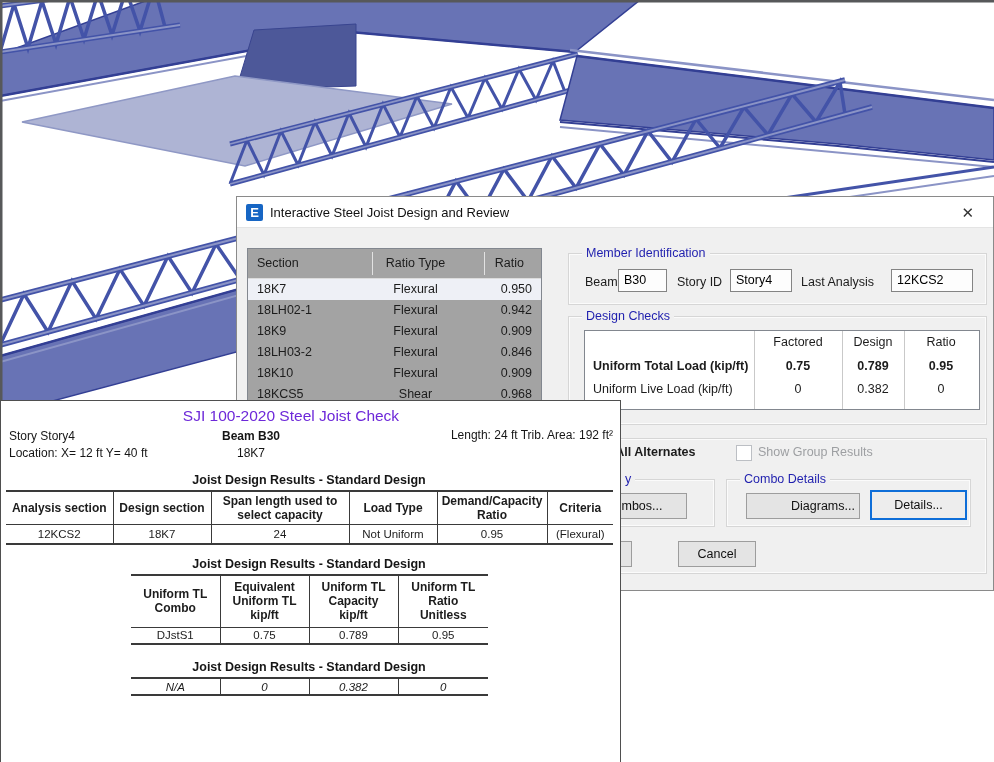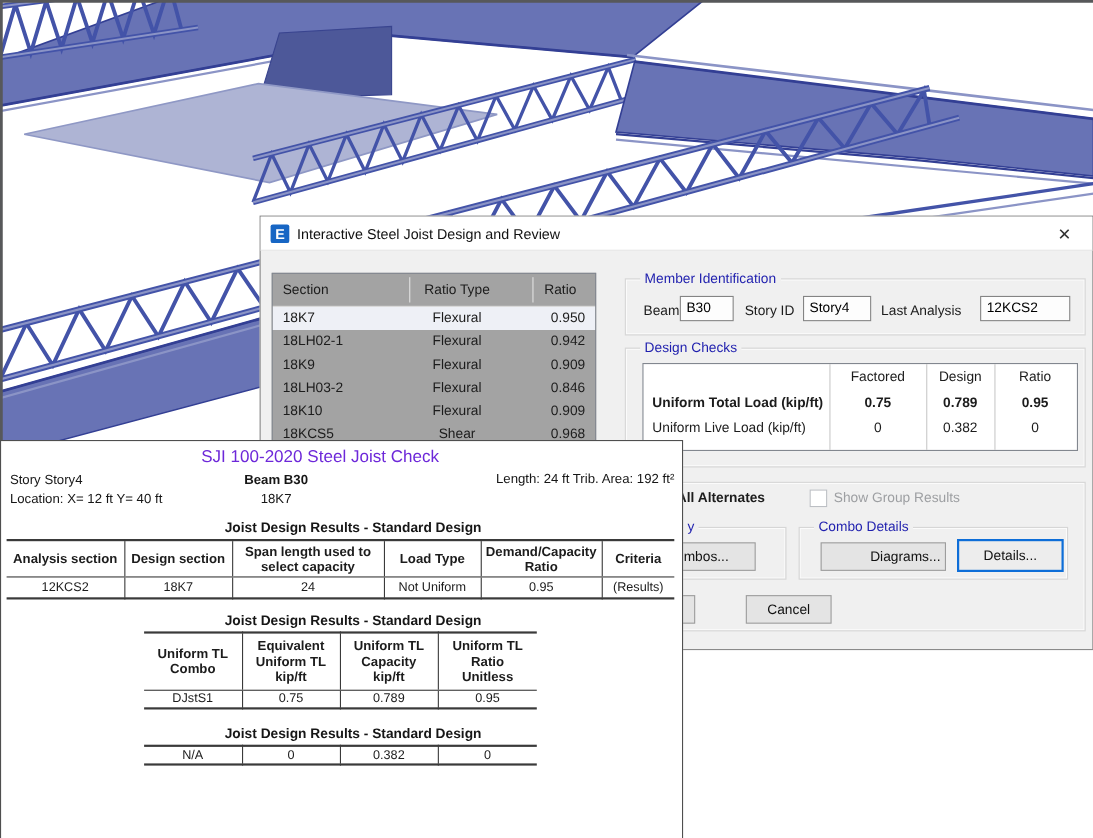--- a/index.html
+++ b/index.html
@@ -58,21 +58,21 @@
   
   #report{left:0;top:400px;width:619px;height:364px;background:#fff;border:1px solid #4f4f4f;
           z-index:20;box-sizing:content-box;}
   #rep-title{left:0;top:6px;width:580px;text-align:center;font-size:15.5px;color:#6d28d9;}
   .rep-small{font-size:12px;color:#161616;}
   #rep-story{left:8px;top:28px;}
   #rep-loc{left:8px;top:45px;}
   #rep-beam{left:0;top:28px;width:500px;text-align:center;font-weight:bold;}
   #rep-sec{left:0;top:45px;width:500px;text-align:center;}
   #rep-len{left:330px;top:27px;width:282px;text-align:right;}
-  .tbl-title{position:absolute;width:616px;text-align:center;font-weight:bold;font-size:12.5px;color:#161616;margin-left:12px;}
+  .tbl-title{position:absolute;width:616px;text-align:center;font-weight:bold;font-size:12.5px;color:#161616;}
   table.rep{position:absolute;border-collapse:collapse;table-layout:fixed;
             border-top:2px solid #3a3a3a;border-bottom:2px solid #3a3a3a;}
   table.rep th{font-weight:bold;font-size:12px;line-height:1.18;text-align:center;vertical-align:middle;
             border-bottom:1px solid #3a3a3a;white-space:pre-line;padding:2px 2px;}
   table.rep td{font-size:11.5px;text-align:center;padding:1px 2px;}
   table.rep th + th, table.rep td + td{border-left:1px solid #3a3a3a;}
 </style>
 </head>
 <body>
 
@@ -270,21 +270,21 @@
       <th>Demand/Capacity
 Ratio</th>
       <th>Criteria</th>
     </tr>
     <tr style="height:19px;">
       <td>12KCS2</td>
       <td>18K7</td>
       <td>24</td>
       <td>Not Uniform</td>
       <td>0.95</td>
-      <td>(Results)</td>
+      <td>(Flexural)</td>
     </tr>
   </tbody>
     </table>
 
   <div class="tbl-title" style="top:156px;">Joist Design Results - Standard Design</div>
   <table class="rep" style="left:130px;top:173px;width:357px;">
     <colgroup>
         <col style="width:89px">
         <col style="width:89px">
         <col style="width:89px">
@@ -315,21 +315,21 @@
 
   <div class="tbl-title" style="top:259px;">Joist Design Results - Standard Design</div>
   <table class="rep" style="left:130px;top:276px;width:357px;">
     <colgroup>
         <col style="width:89px">
         <col style="width:89px">
         <col style="width:89px">
         <col style="width:90px">
       </colgroup>
     <tbody>
-    <tr style="height:17px;">
+    <tr style="height:17px;font-style:italic;">
       <td>N/A</td>
       <td>0</td>
       <td>0.382</td>
       <td>0</td>
     </tr>
   </tbody>
     </table>
 </div>
 
 </body></html>

